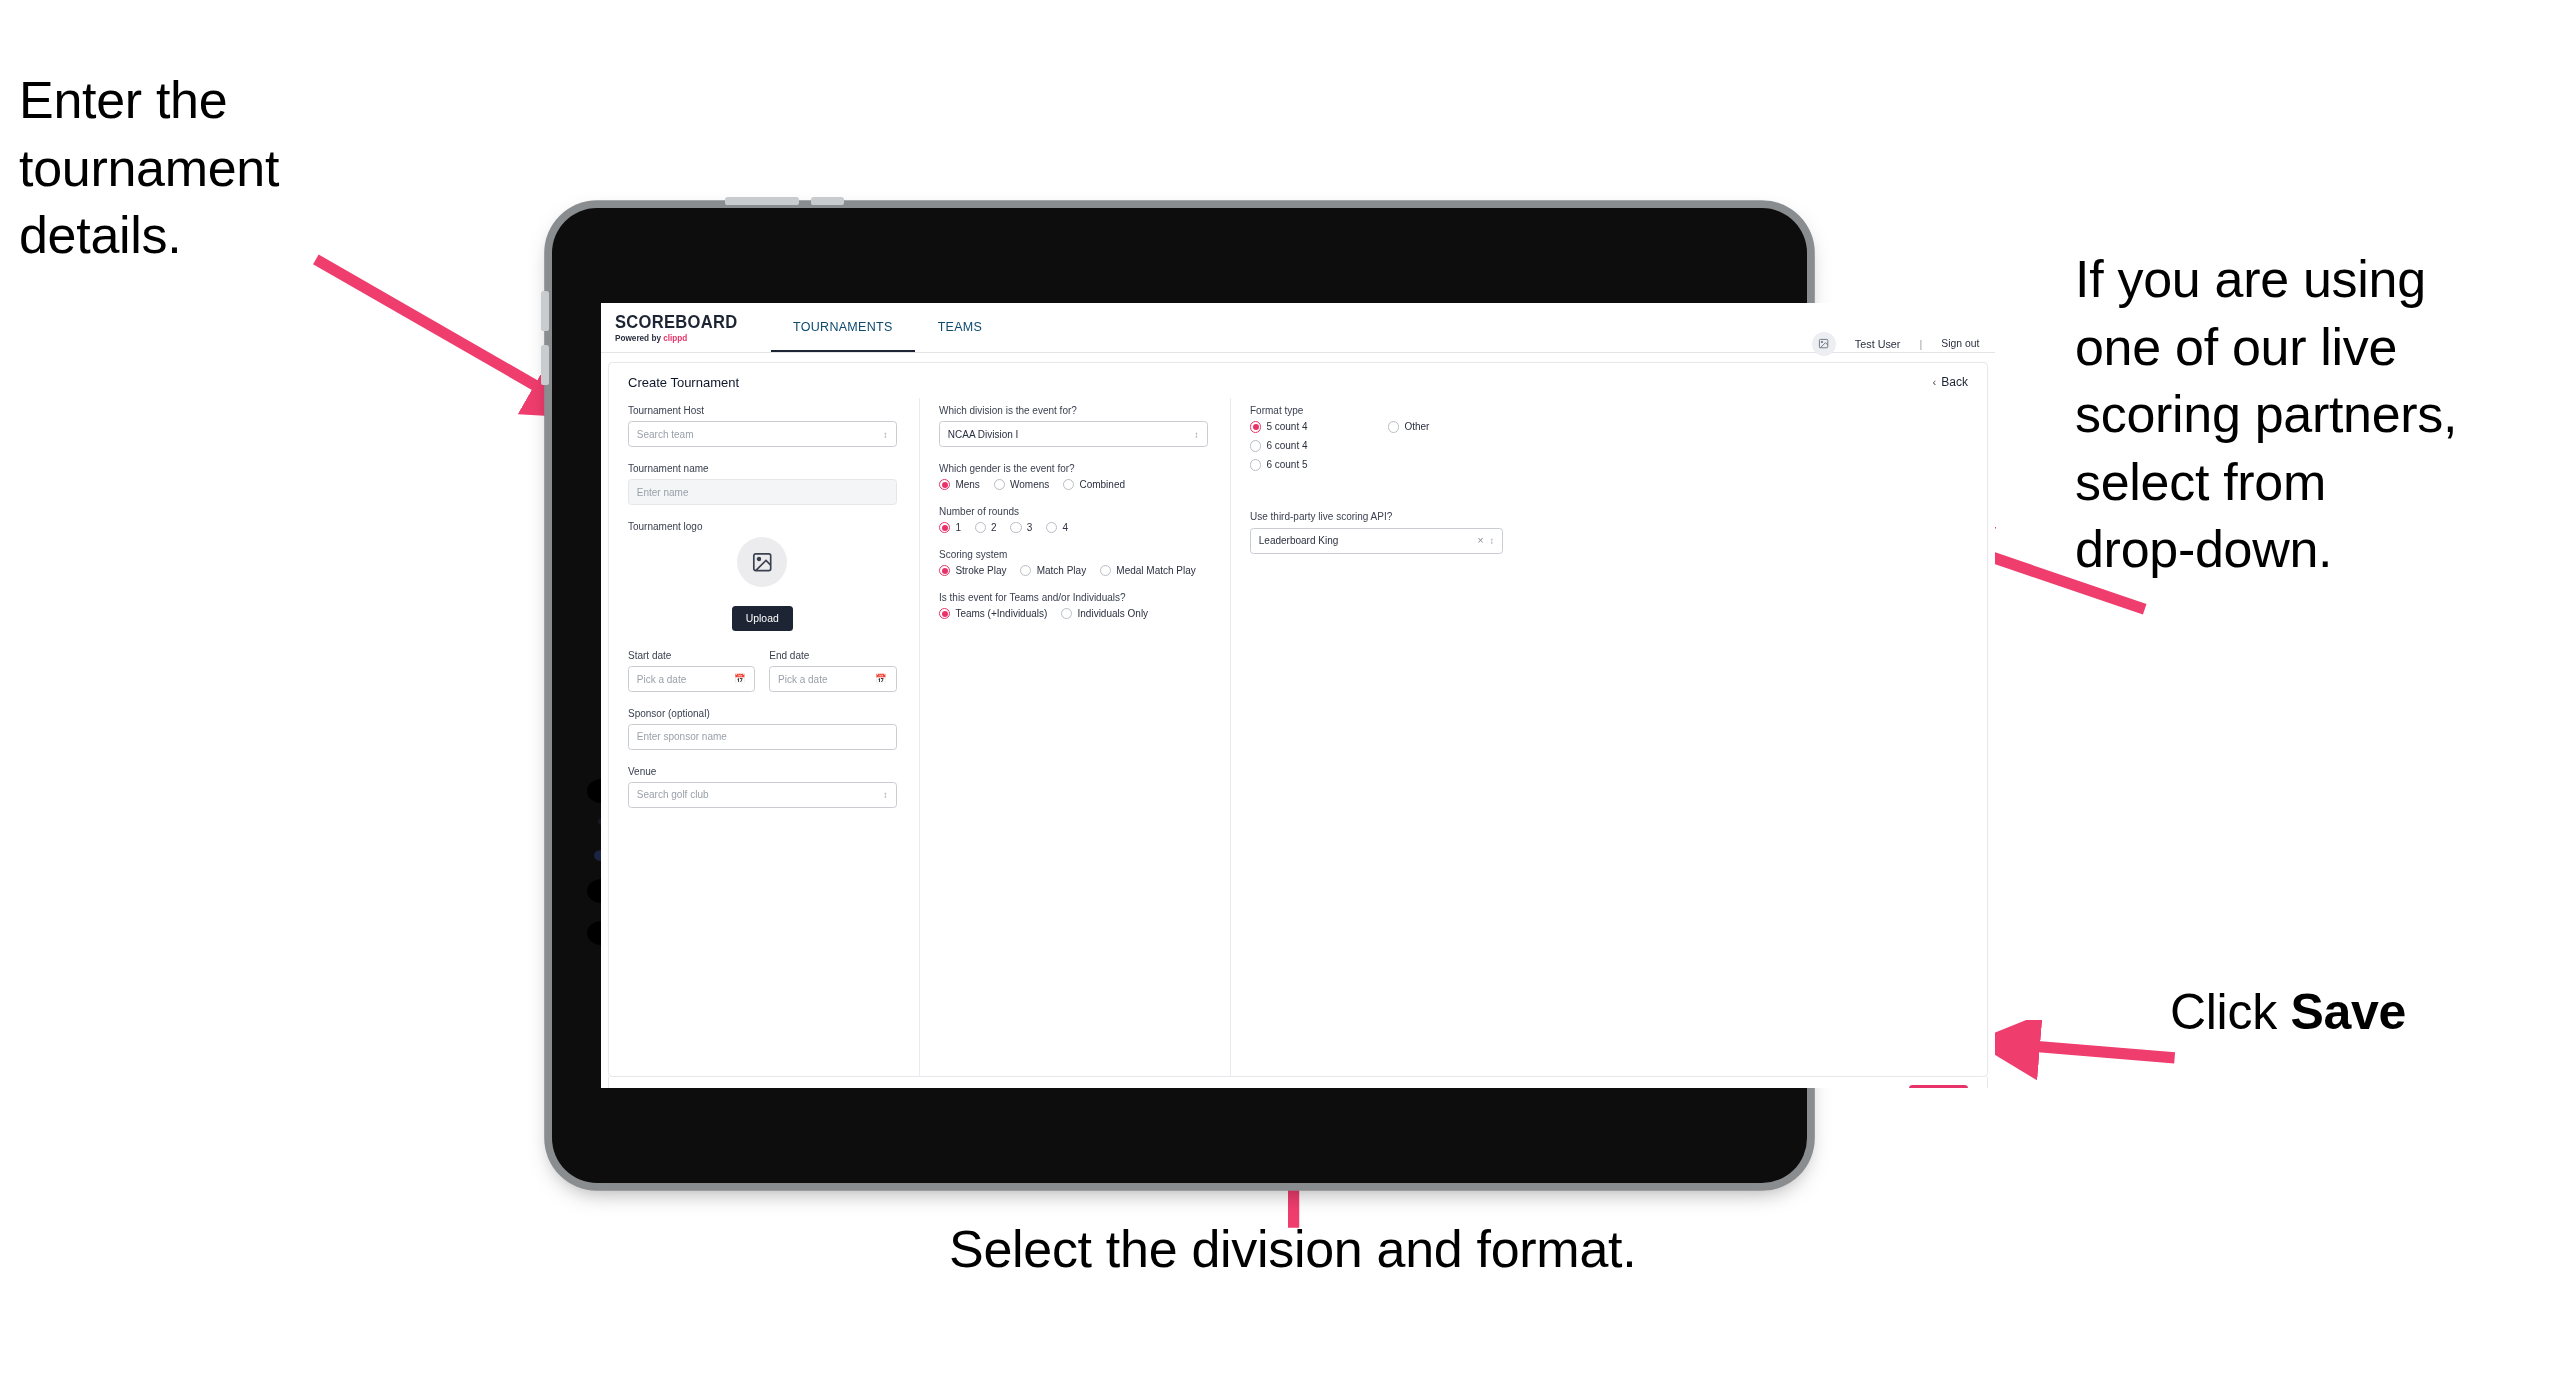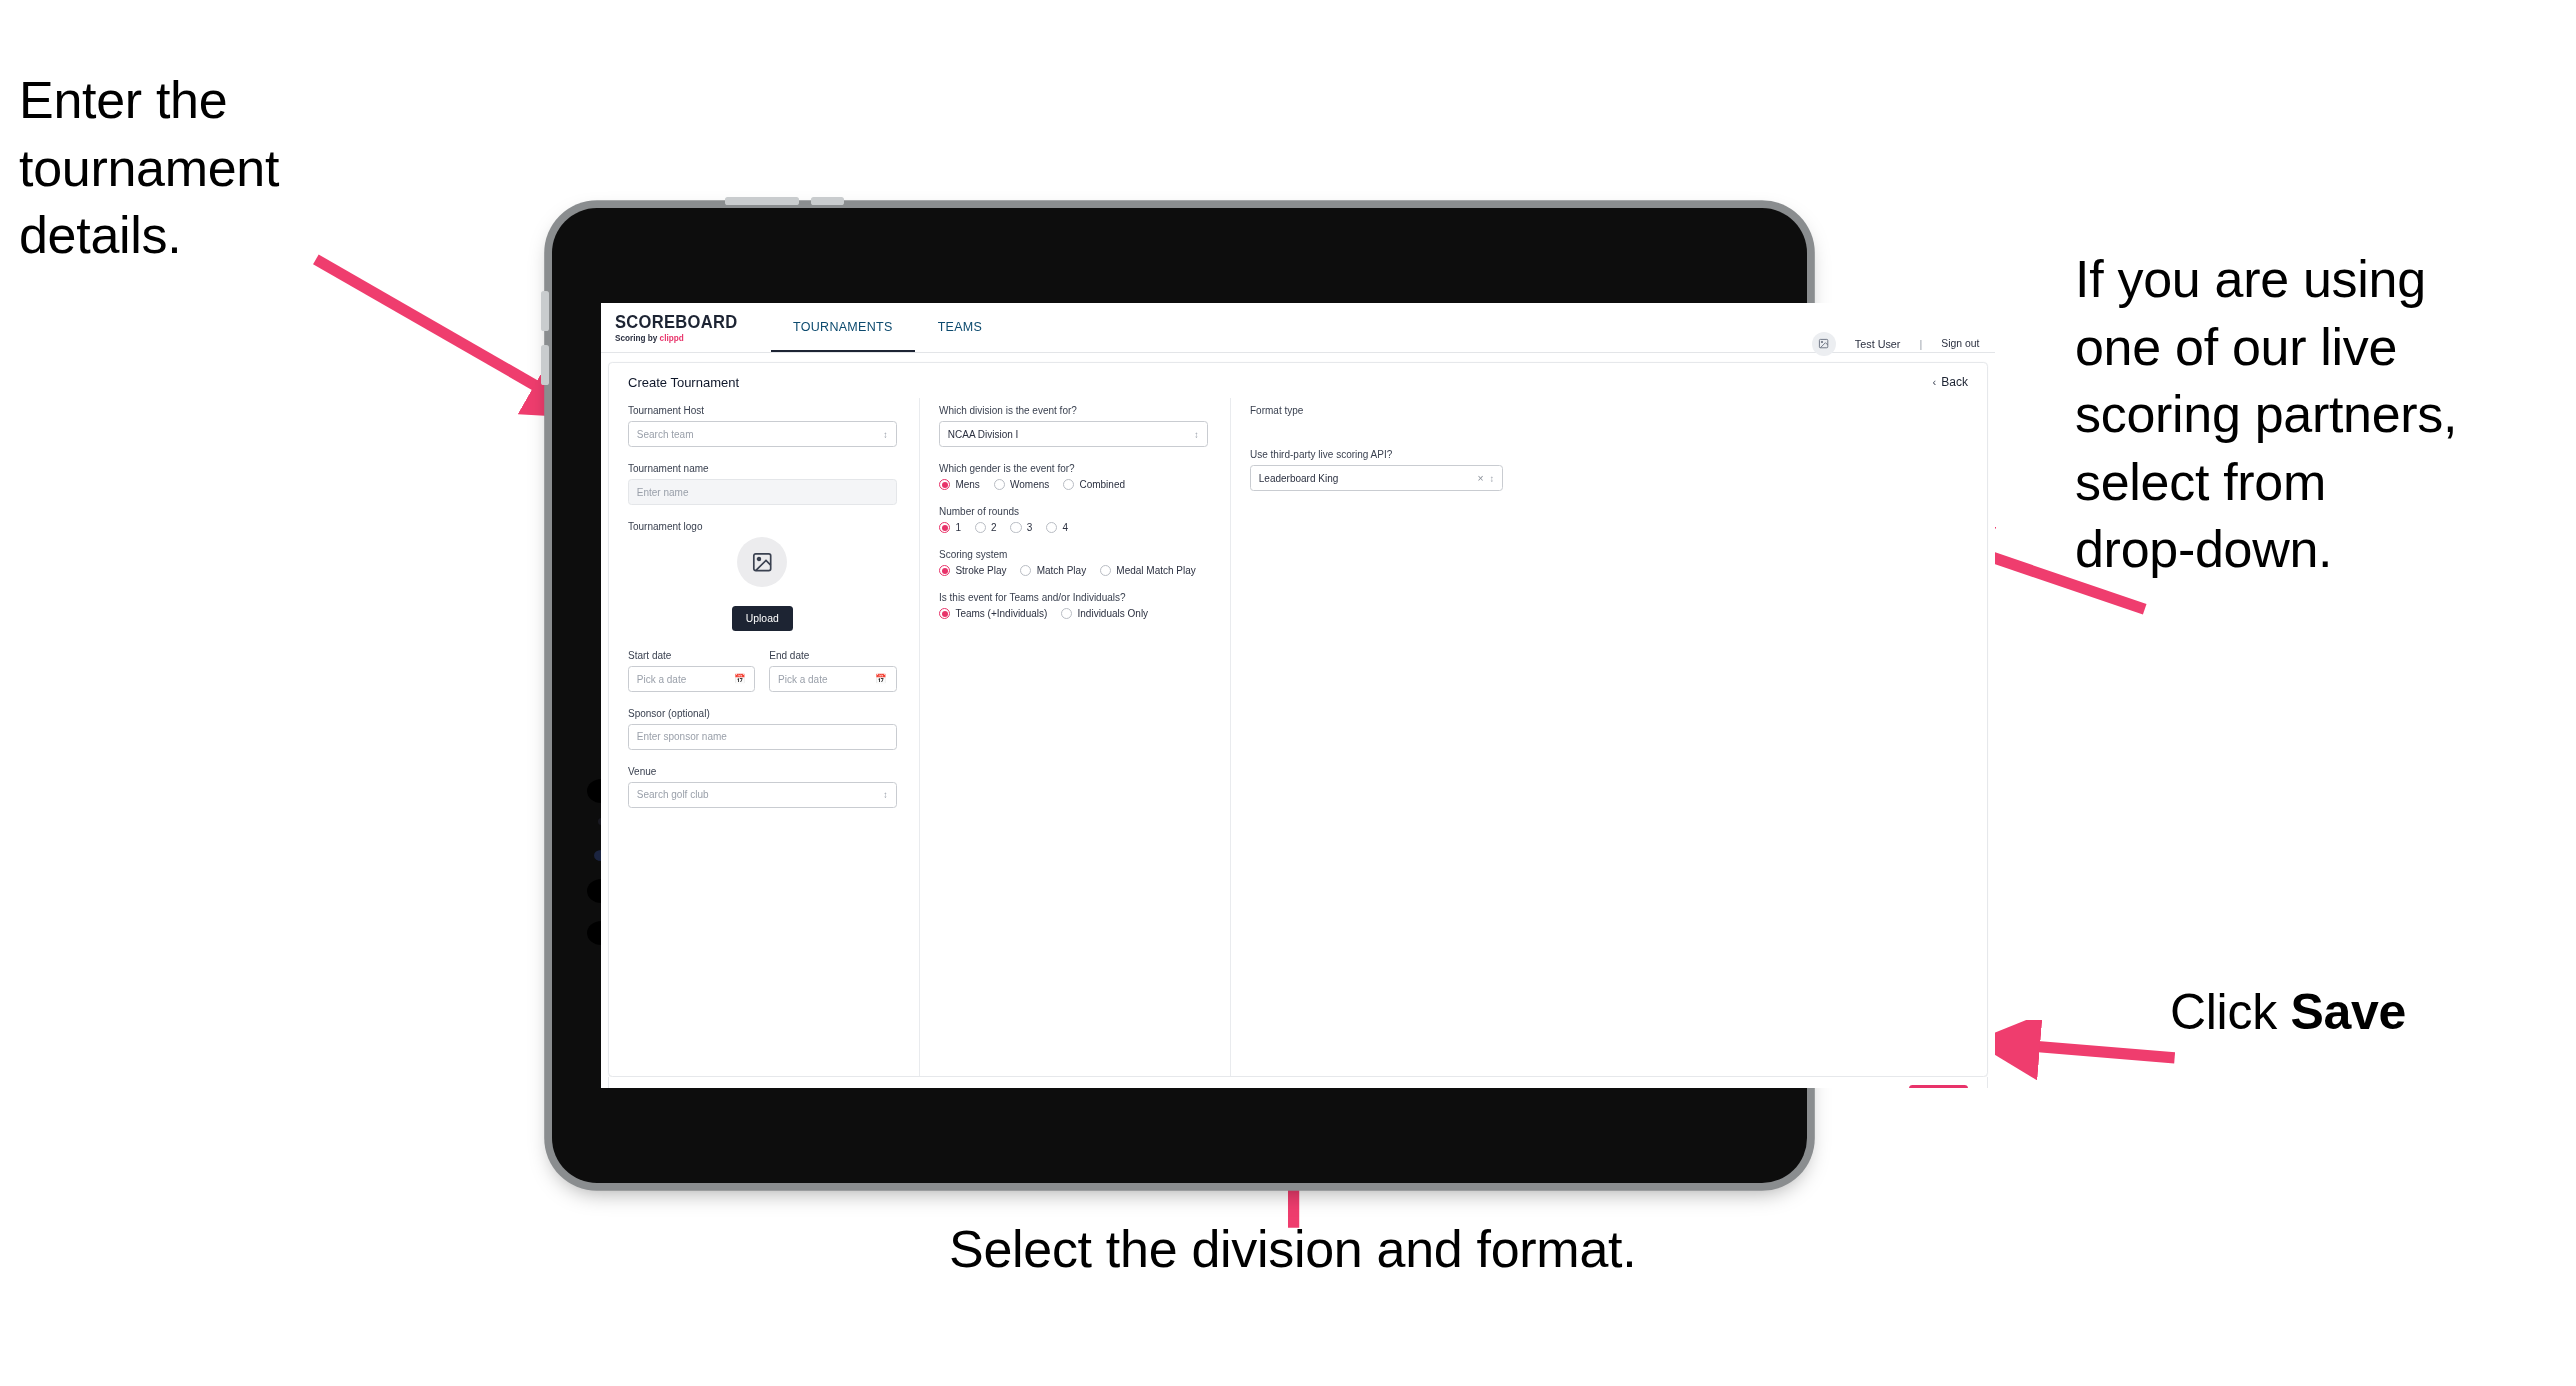--- a/index.html
+++ b/index.html
@@ -238,21 +238,21 @@
     <div class="inner-dot d2"></div>
     <div class="inner-dot d3"></div>
     <div class="inner-dot d4"></div>
     <div class="inner-dot d5"></div>
 
     <div id="screen">
 
       <div id="app-header">
         <div class="brand">
           <div class="brand-main">SCOREBOARD</div>
-          <div class="brand-sub"><span>Scoring by </span><span class="clippd">clippd</span></div>
+          <div class="brand-sub"><span>Powered by </span><span class="clippd">clippd</span></div>
         </div>
         <div class="navtabs">
           <div class="navtab active">TOURNAMENTS</div>
           <div class="navtab">TEAMS</div>
         </div>
         <div class="header-right">
           <div class="avatar">
             <svg width="11.2" height="11.2" viewBox="0 0 24 24" fill="none" stroke="#6b7280" stroke-width="2">
               <rect x="3" y="3" width="18" height="18" rx="2"></rect>
               <circle cx="8.5" cy="8.5" r="1.5" fill="#6b7280"></circle>
@@ -401,20 +401,42 @@
                   <span class="radio"></span>
                   <span class="rlabel">Individuals Only</span>
                 </div>
               </div>
             </div>
           </div>
 
           <div class="col col-3">
             <div class="col-inner">
               <div class="flabel">Format type</div>
+              <div class="fmt-wrap">
+                <div class="fmt-left rstack">
+                  <div class="ritem">
+                    <span class="radio on"></span>
+                    <span class="rlabel">5 count 4</span>
+                  </div>
+                  <div class="ritem">
+                    <span class="radio"></span>
+                    <span class="rlabel">6 count 4</span>
+                  </div>
+                  <div class="ritem">
+                    <span class="radio"></span>
+                    <span class="rlabel">6 count 5</span>
+                  </div>
+                </div>
+                <div class="fmt-right">
+                  <div class="ritem">
+                    <span class="radio"></span>
+                    <span class="rlabel">Other</span>
+                  </div>
+                </div>
+              </div>
 
               <div class="flabel" style="margin-top:33px;">Use third-party live scoring API?</div>
               <div class="fld filled" style="max-width:253px;">
                 <span>Leaderboard King</span>
                 <span class="clearx">×</span>
                 <span class="spin2">↕</span>
               </div>
             </div>
           </div>
 

